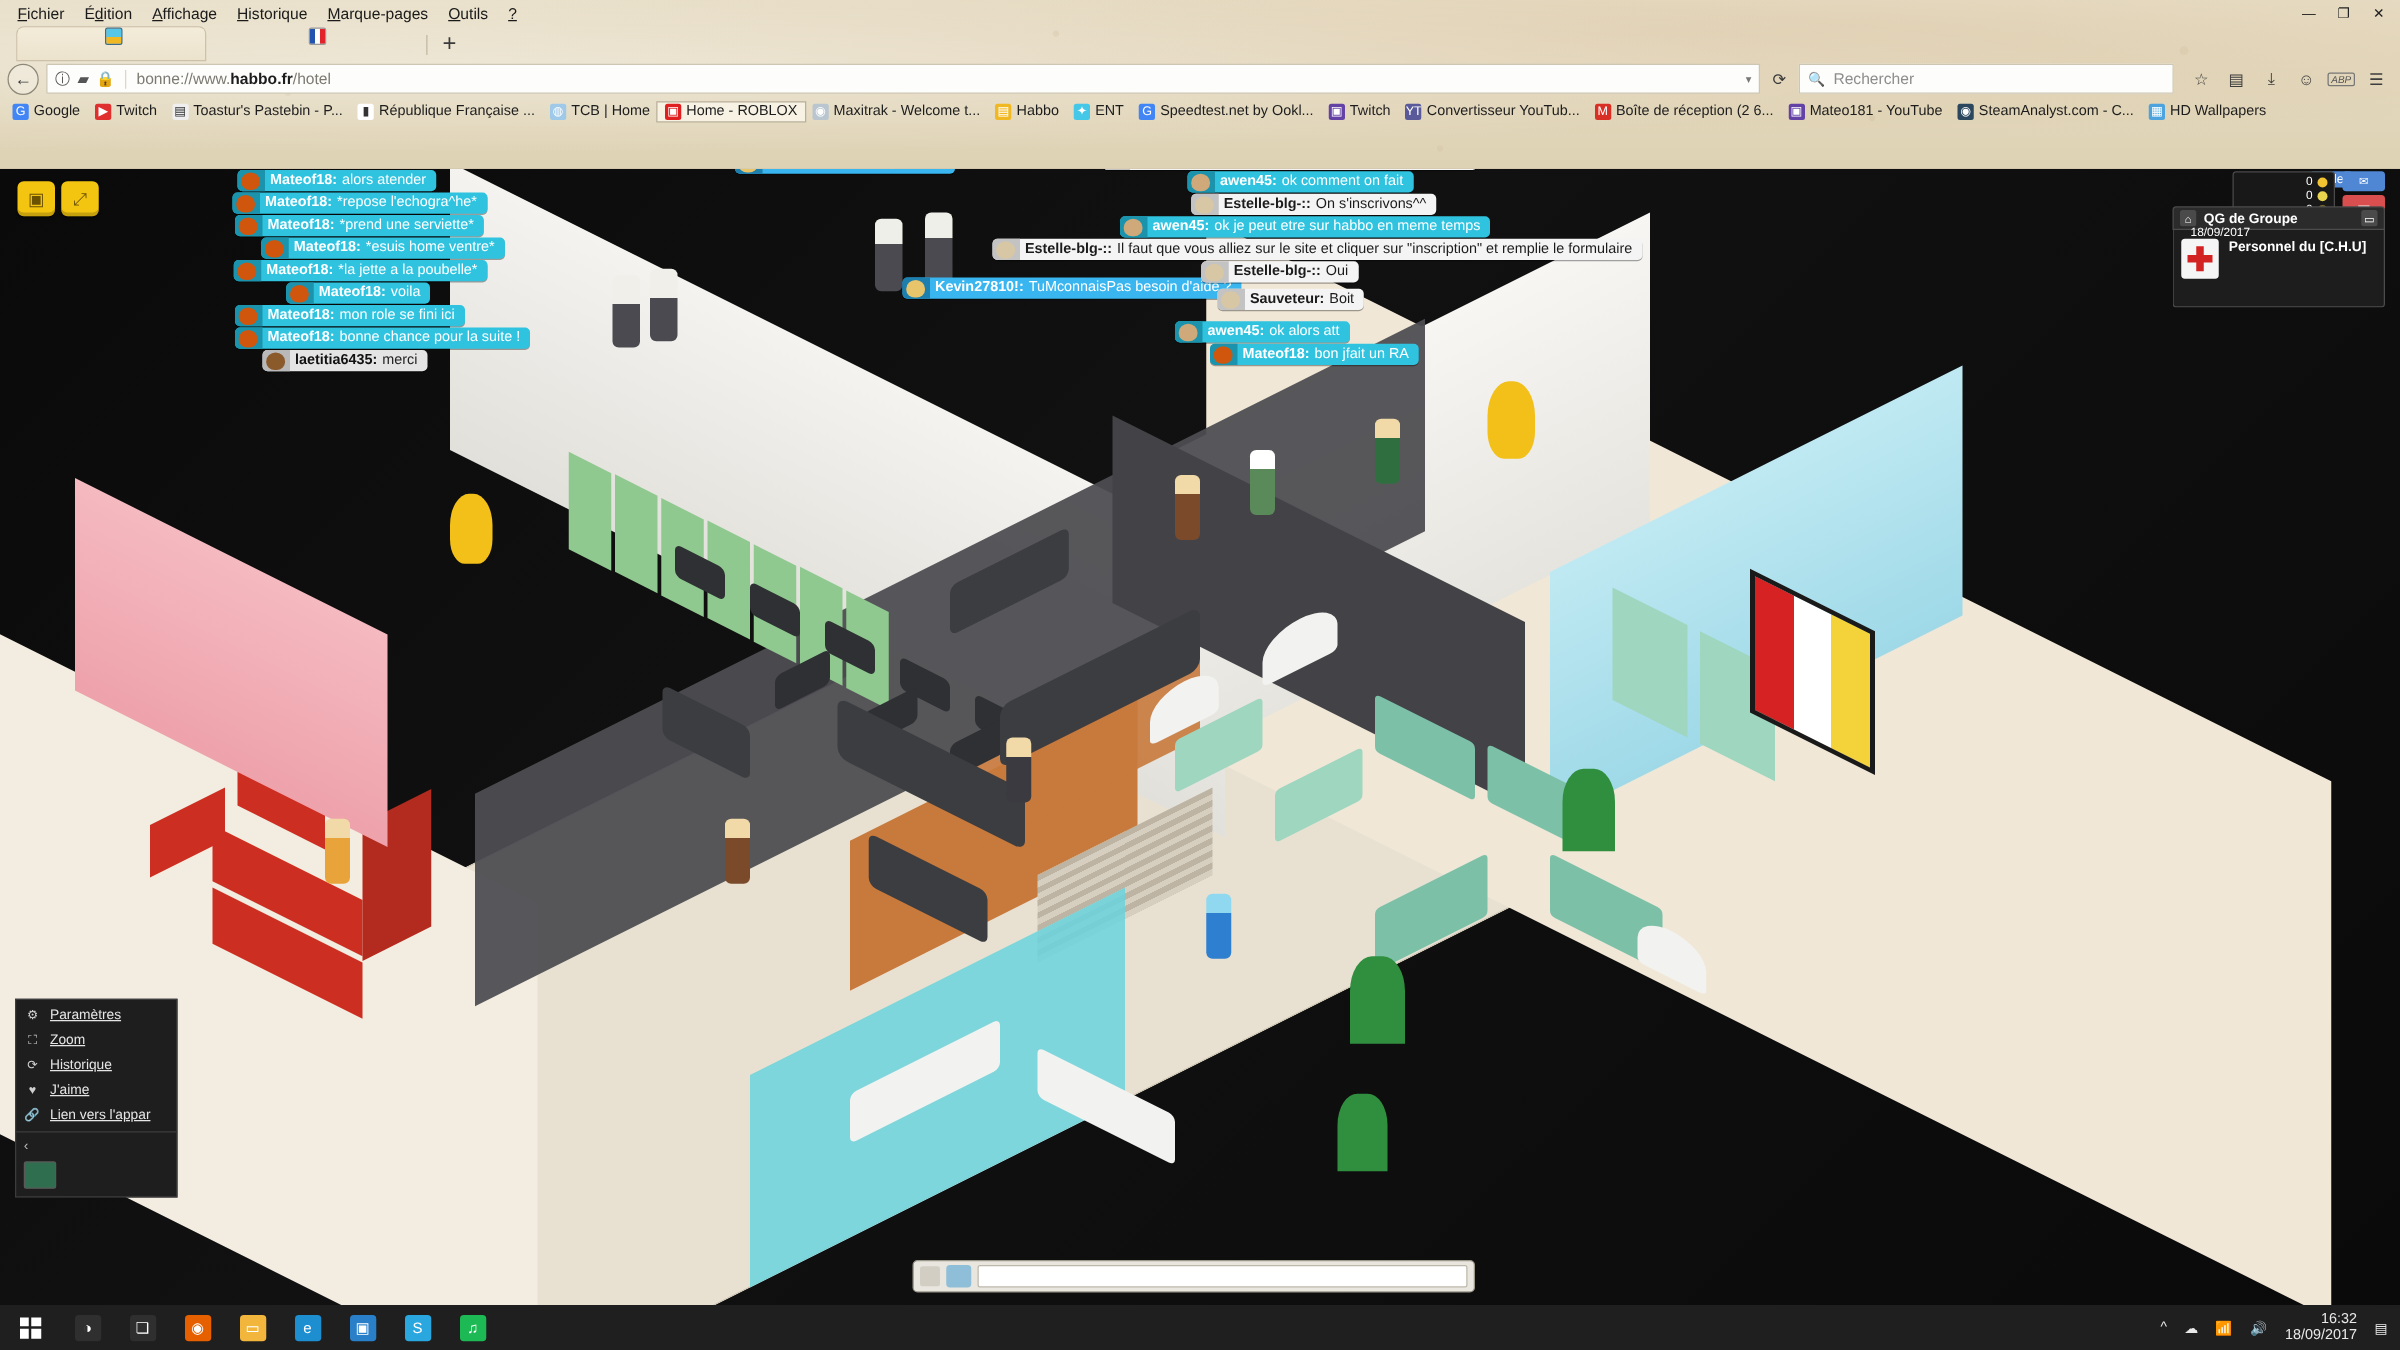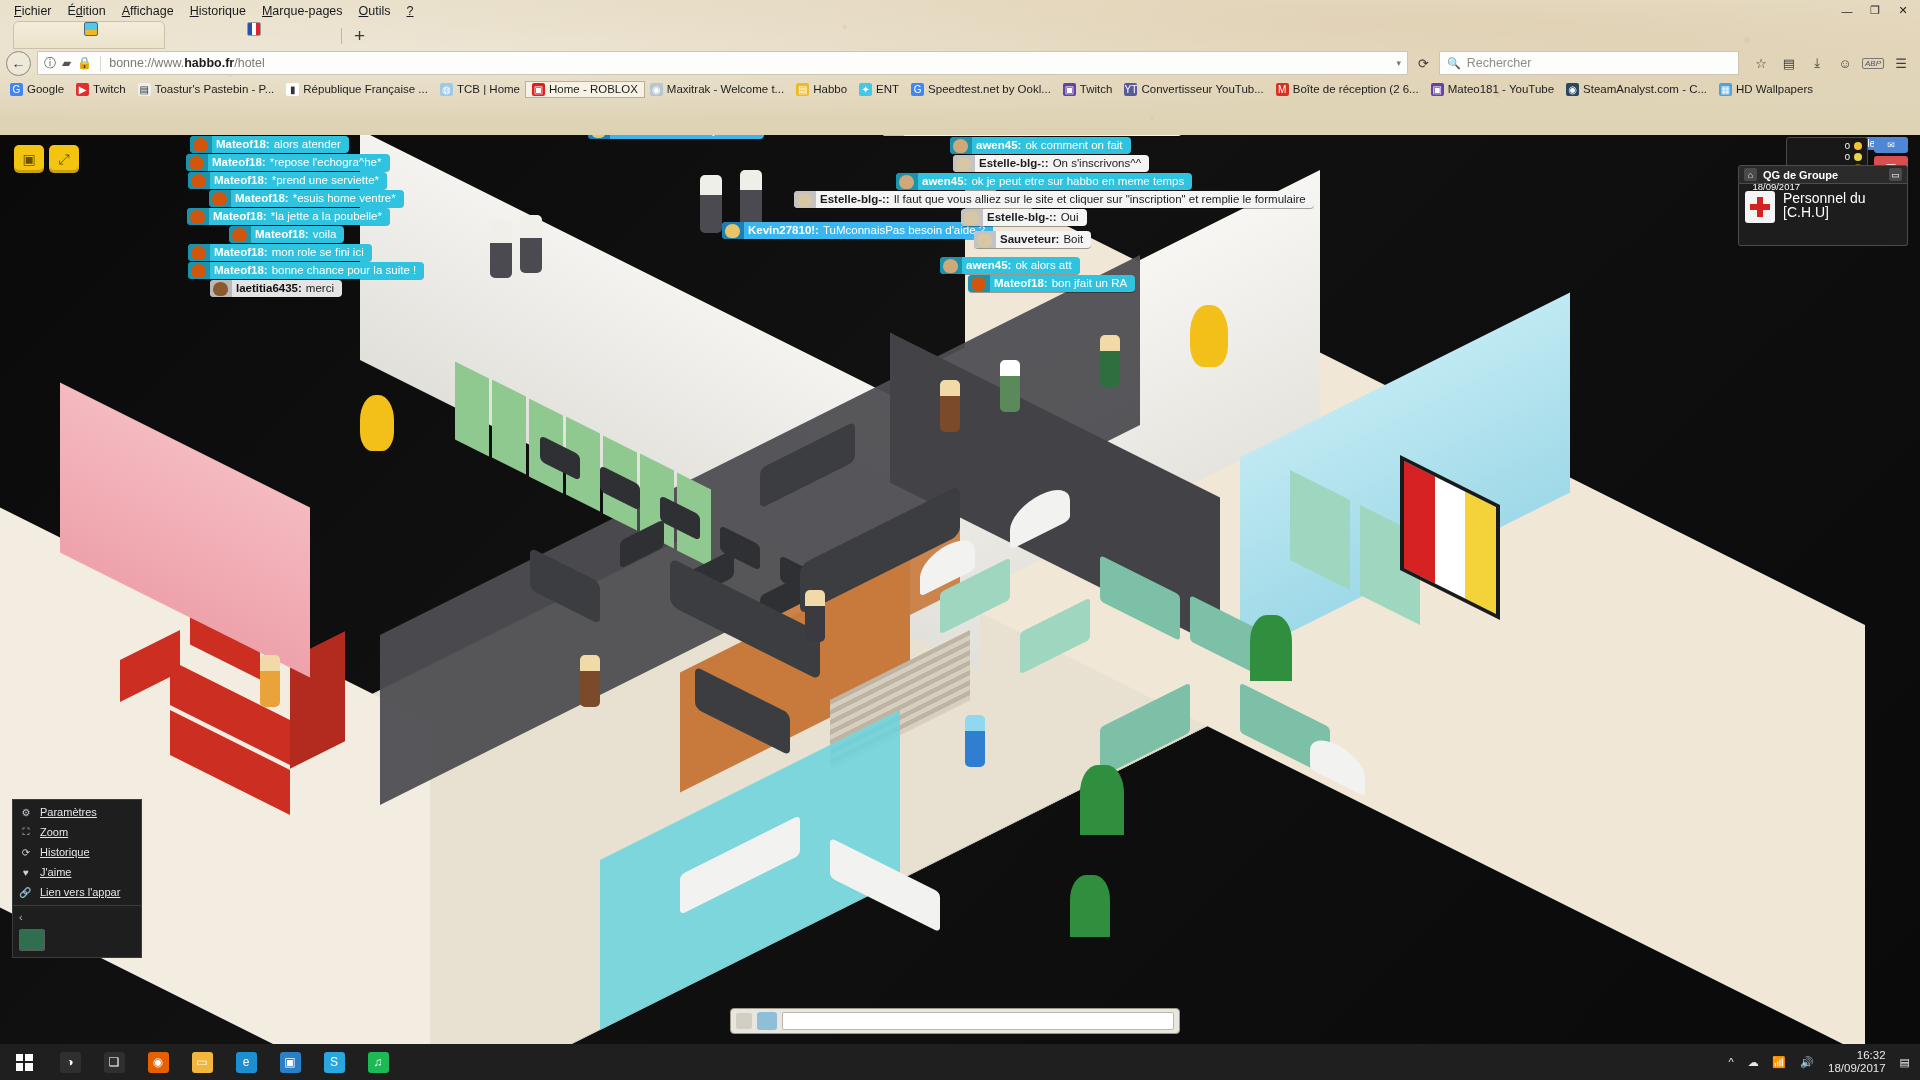--- a/index.html
+++ b/index.html
@@ -212,21 +212,21 @@
     background:#1d1d1d; border:1px solid #4c4c4c; border-top:none;
     border-radius:0 0 3px 3px; padding:7px 6px; display:flex; gap:8px; align-items:flex-start;
     min-height:62px;
   }
   .grp-badge{
     width:30px;height:32px;flex:0 0 30px;background:#f5f5f5;border-radius:3px;
     position:relative;
   }
   .grp-badge:before{content:"";position:absolute;left:50%;top:6px;transform:translateX(-50%);width:6px;height:20px;background:#d32222;}
   .grp-badge:after{content:"";position:absolute;left:5px;top:50%;transform:translateY(-50%);width:20px;height:6px;background:#d32222;}
-  .grp-name{ font-size:14px; line-height:14px;}
+  .grp-name{ font-size:11px; line-height:14px;font-weight:bold;}
 
   
   .hud { position:absolute; right:12px; top:2px; display:flex; gap:6px; z-index:30; align-items:flex-start;}
   .hud-coins{
     background:#181818; border:1px solid #4a4a4a; border-radius:3px;
     padding:2px 5px; color:#fff; font-size:9.5px; line-height:11px; min-width:82px;
   }
   .hud-coins .r{ display:flex; align-items:center; gap:4px; justify-content:flex-end;}
   .hud-coins .dot{ width:8px;height:8px;border-radius:50%;display:inline-block;}
   .hud-coins .d-gold{background:#f1c232;}

